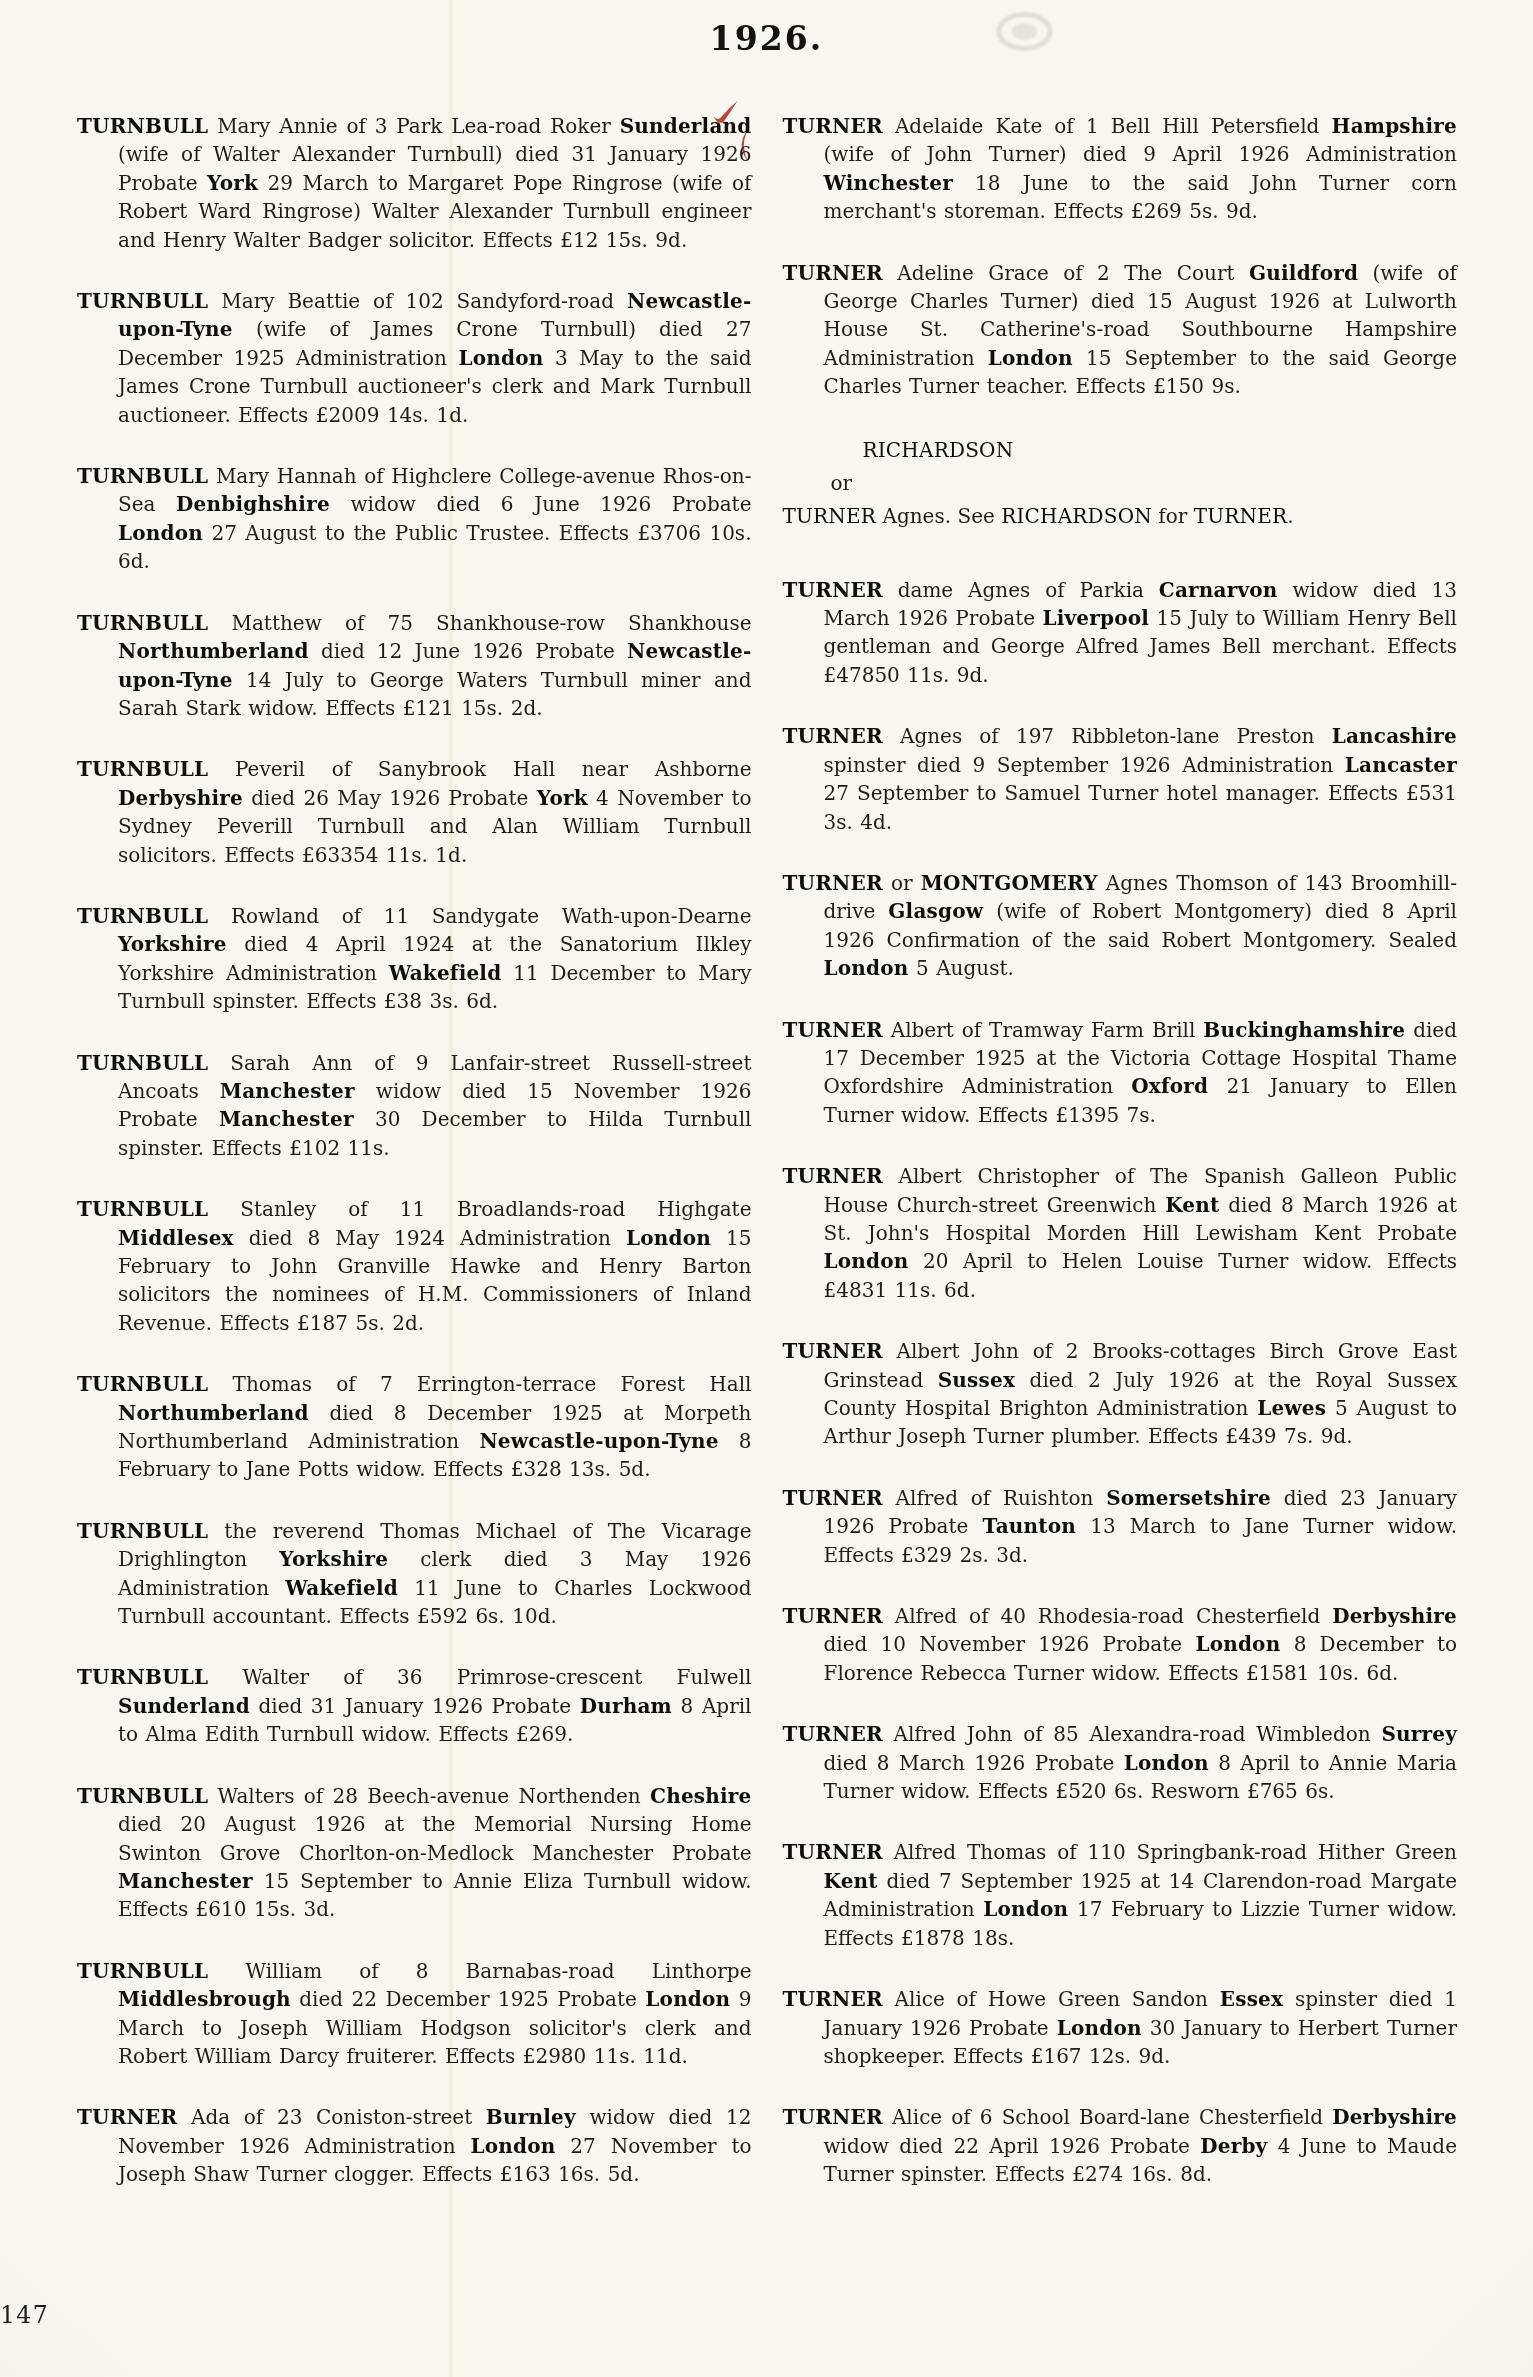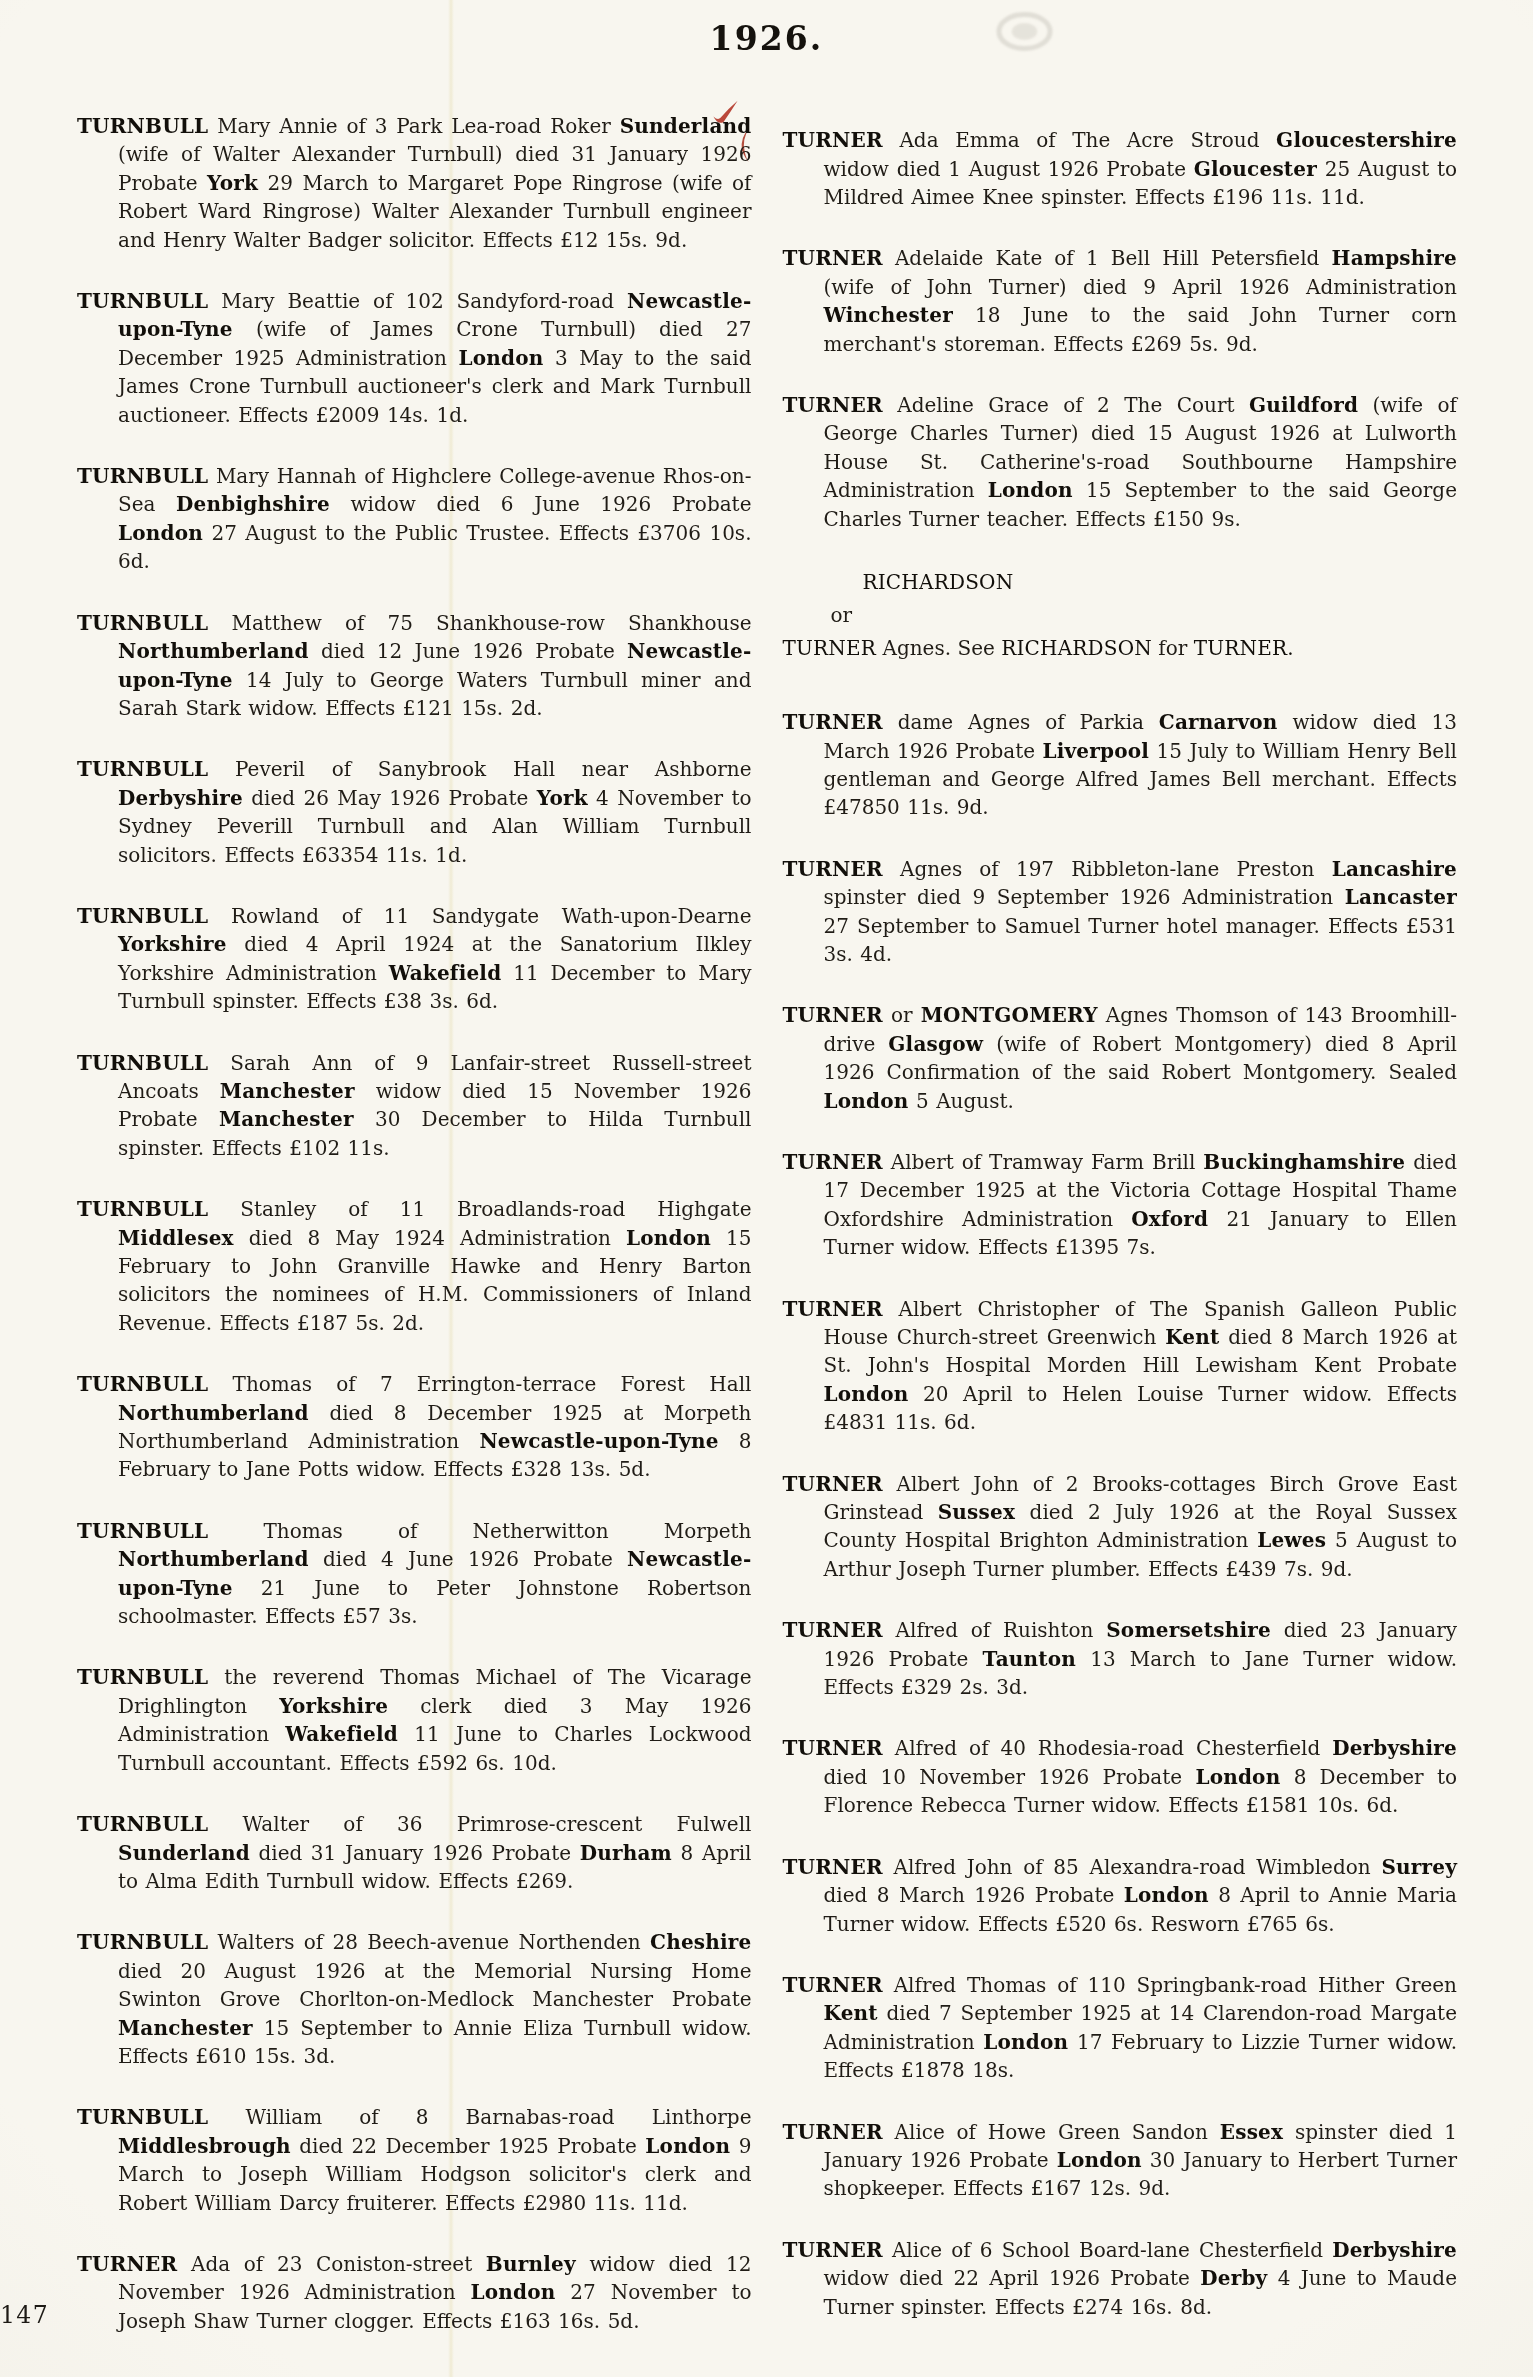--- a/index.html
+++ b/index.html
@@ -83,29 +83,27 @@
     <div class="col">
         <p class="entry"><span class="b">TURNBULL</span><span> Mary Annie of 3 Park Lea-road Roker </span><span class="b">Sunderland</span><span> (wife of Walter Alexander Turnbull) died 31 January 1926 Probate </span><span class="b">York</span><span> 29 March to Margaret Pope Ringrose (wife of Robert Ward Ringrose) Walter Alexander Turnbull engineer and Henry Walter Badger solicitor.  Effects £12 15s. 9d.</span></p>
         <p class="entry"><span class="b">TURNBULL</span><span> Mary Beattie of 102 Sandyford-road </span><span class="b">Newcastle-upon-Tyne</span><span> (wife of James Crone Turnbull) died 27 December 1925 Administration </span><span class="b">London</span><span> 3 May to the said James Crone Turnbull auctioneer's clerk and Mark Turnbull auctioneer.  Effects £2009 14s. 1d.</span></p>
         <p class="entry"><span class="b">TURNBULL</span><span> Mary Hannah of Highclere College-avenue Rhos-on-Sea </span><span class="b">Denbighshire</span><span> widow died 6 June 1926 Probate </span><span class="b">London</span><span> 27 August to the Public Trustee.  Effects £3706 10s. 6d.</span></p>
         <p class="entry"><span class="b">TURNBULL</span><span> Matthew of 75 Shankhouse-row Shankhouse </span><span class="b">Northumberland</span><span> died 12 June 1926 Probate </span><span class="b">Newcastle-upon-Tyne</span><span> 14 July to George Waters Turnbull miner and Sarah Stark widow.  Effects £121 15s. 2d.</span></p>
         <p class="entry"><span class="b">TURNBULL</span><span> Peveril of Sanybrook Hall near Ashborne </span><span class="b">Derbyshire</span><span> died 26 May 1926 Probate </span><span class="b">York</span><span> 4 November to Sydney Peverill Turnbull and Alan William Turnbull solicitors. Effects £63354 11s. 1d.</span></p>
         <p class="entry"><span class="b">TURNBULL</span><span> Rowland of 11 Sandygate Wath-upon-Dearne </span><span class="b">Yorkshire</span><span> died 4 April 1924 at the Sanatorium Ilkley Yorkshire Administration </span><span class="b">Wakefield</span><span> 11 December to Mary Turnbull spinster.  Effects £38 3s. 6d.</span></p>
         <p class="entry"><span class="b">TURNBULL</span><span> Sarah Ann of 9 Lanfair-street Russell-street Ancoats </span><span class="b">Manchester</span><span> widow died 15 November 1926 Probate </span><span class="b">Manchester</span><span> 30 December to Hilda Turnbull spinster.  Effects £102 11s.</span></p>
         <p class="entry"><span class="b">TURNBULL</span><span> Stanley of 11 Broadlands-road Highgate </span><span class="b">Middlesex</span><span> died 8 May 1924 Administration </span><span class="b">London</span><span> 15 February to John Granville Hawke and Henry Barton solicitors the nominees of H.M. Commissioners of Inland Revenue. Effects £187 5s. 2d.</span></p>
         <p class="entry"><span class="b">TURNBULL</span><span> Thomas of 7 Errington-terrace Forest Hall </span><span class="b">Northumberland</span><span> died 8 December 1925 at Morpeth Northumberland Administration </span><span class="b">Newcastle-upon-Tyne</span><span> 8 February to Jane Potts widow.  Effects £328 13s. 5d.</span></p>
-        <p class="entry"><span class="b">TURNBULL</span><span> Thomas of Netherwitton Morpeth </span><span class="b">Northumberland</span><span> died 4 June 1926 Probate </span><span class="b">Newcastle-upon-Tyne</span><span> 21 June to Peter Johnstone Robertson schoolmaster. Effects £57 3s.</span></p>
         <p class="entry"><span class="b">TURNBULL</span><span> the reverend Thomas Michael of The Vicarage Drighlington </span><span class="b">Yorkshire</span><span> clerk died 3 May 1926 Administration </span><span class="b">Wakefield</span><span> 11 June to Charles Lockwood Turnbull accountant. Effects £592 6s. 10d.</span></p>
         <p class="entry"><span class="b">TURNBULL</span><span> Walter of 36 Primrose-crescent Fulwell </span><span class="b">Sunderland</span><span> died 31 January 1926 Probate </span><span class="b">Durham</span><span> 8 April to Alma Edith Turnbull widow.  Effects £269.</span></p>
         <p class="entry"><span class="b">TURNBULL</span><span> Walters of 28 Beech-avenue Northenden </span><span class="b">Cheshire</span><span> died 20 August 1926 at the Memorial Nursing Home Swinton Grove Chorlton-on-Medlock Manchester Probate </span><span class="b">Manchester</span><span> 15 September to Annie Eliza Turnbull widow. Effects £610 15s. 3d.</span></p>
         <p class="entry"><span class="b">TURNBULL</span><span> William of 8 Barnabas-road Linthorpe </span><span class="b">Middlesbrough</span><span> died 22 December 1925 Probate </span><span class="b">London</span><span> 9 March to Joseph William Hodgson solicitor's clerk and Robert William Darcy fruiterer.  Effects £2980 11s. 11d.</span></p>
         <p class="entry"><span class="b">TURNER</span><span> Ada of 23 Coniston-street </span><span class="b">Burnley</span><span> widow died 12 November 1926 Administration </span><span class="b">London</span><span> 27 November  to Joseph Shaw Turner clogger.  Effects £163 16s. 5d.</span></p>
       </div>
     <div class="col">
-        <p class="entry"><span class="b">TURNER</span><span> Ada Emma of The Acre Stroud </span><span class="b">Gloucestershire</span><span> widow died 1 August 1926 Probate </span><span class="b">Gloucester</span><span> 25 August to Mildred Aimee Knee spinster.  Effects £196 11s. 11d.</span></p>
         <p class="entry"><span class="b">TURNER</span><span> Adelaide Kate of 1 Bell Hill Petersfield </span><span class="b">Hampshire</span><span> (wife of John Turner) died 9 April 1926 Administration </span><span class="b">Winchester</span><span> 18 June to the said John Turner corn merchant's storeman.  Effects £269 5s. 9d.</span></p>
         <p class="entry"><span class="b">TURNER</span><span> Adeline Grace of 2 The Court </span><span class="b">Guildford</span><span> (wife of George Charles Turner) died 15 August 1926 at Lulworth House St. Catherine's-road Southbourne Hampshire Administration </span><span class="b">London</span><span> 15 September to the said George Charles Turner teacher. Effects £150 9s.</span></p>
         <div class="xref">
           <div class="xline0"><span class="b">RICHARDSON</span></div>
           <div class="xline1"><span>or</span></div>
           <div class="xline2"><span class="b">TURNER</span><span> Agnes.  See </span><span class="b">RICHARDSON</span><span> for </span><span class="b">TURNER.</span></div>
         </div>
         <p class="entry"><span class="b">TURNER</span><span> dame Agnes of Parkia </span><span class="b">Carnarvon</span><span> widow died 13 March 1926 Probate </span><span class="b">Liverpool</span><span> 15 July to William Henry Bell gentleman and George Alfred James Bell merchant. Effects £47850 11s. 9d.</span></p>
         <p class="entry"><span class="b">TURNER</span><span> Agnes of 197 Ribbleton-lane Preston </span><span class="b">Lancashire</span><span> spinster died 9 September 1926 Administration </span><span class="b">Lancaster</span><span> 27 September to Samuel Turner hotel manager.  Effects £531 3s. 4d.</span></p>
         <p class="entry"><span class="b">TURNER</span><span> or </span><span class="b">MONTGOMERY</span><span> Agnes Thomson of 143 Broomhill-drive </span><span class="b">Glasgow</span><span> (wife of Robert Montgomery) died 8 April 1926 Confirmation of the said Robert Montgomery. Sealed </span><span class="b">London</span><span> 5 August.</span></p>

